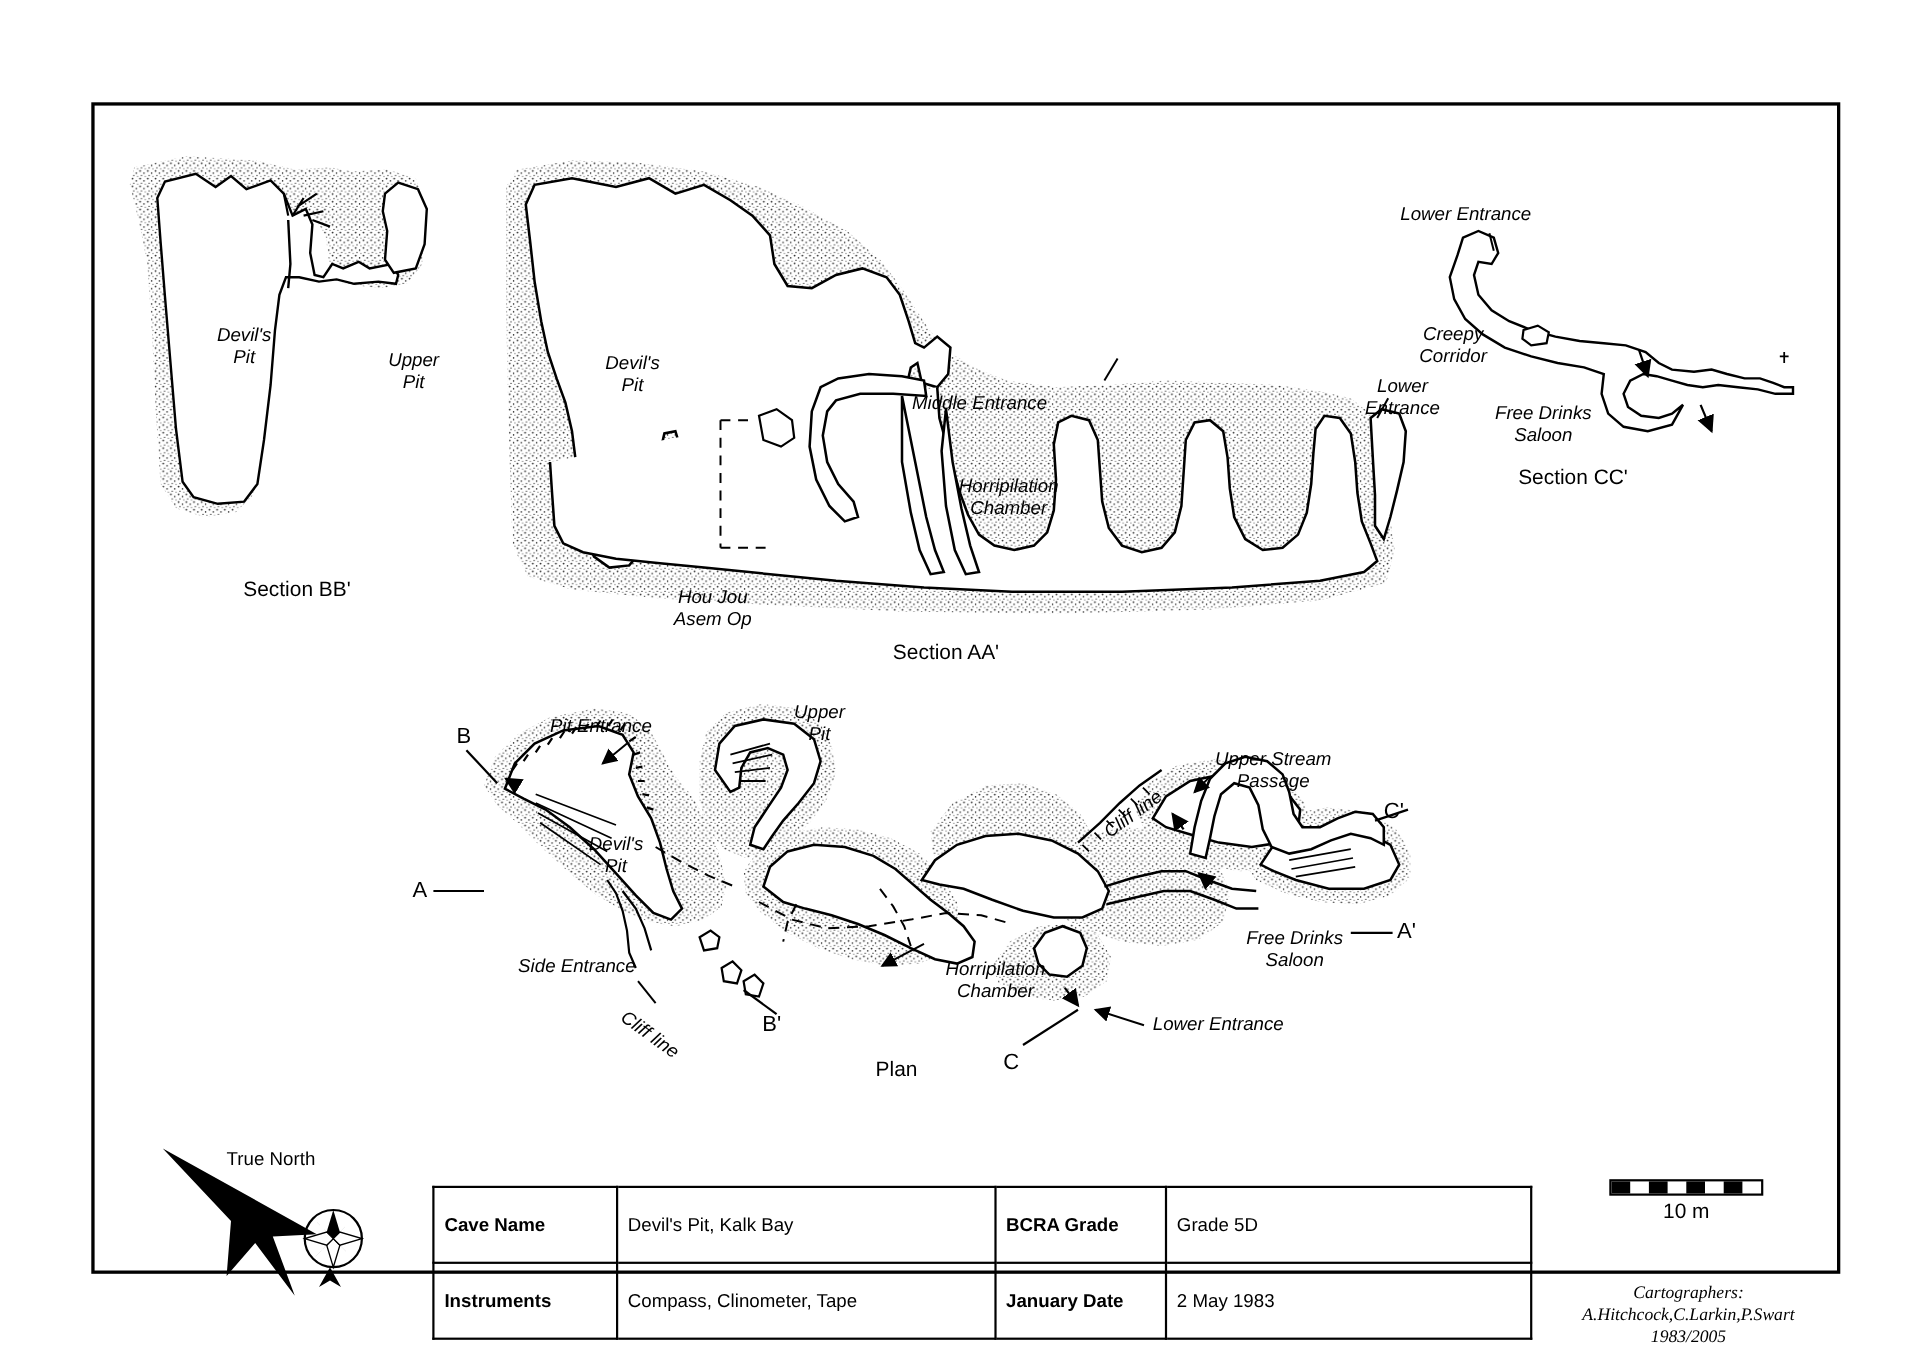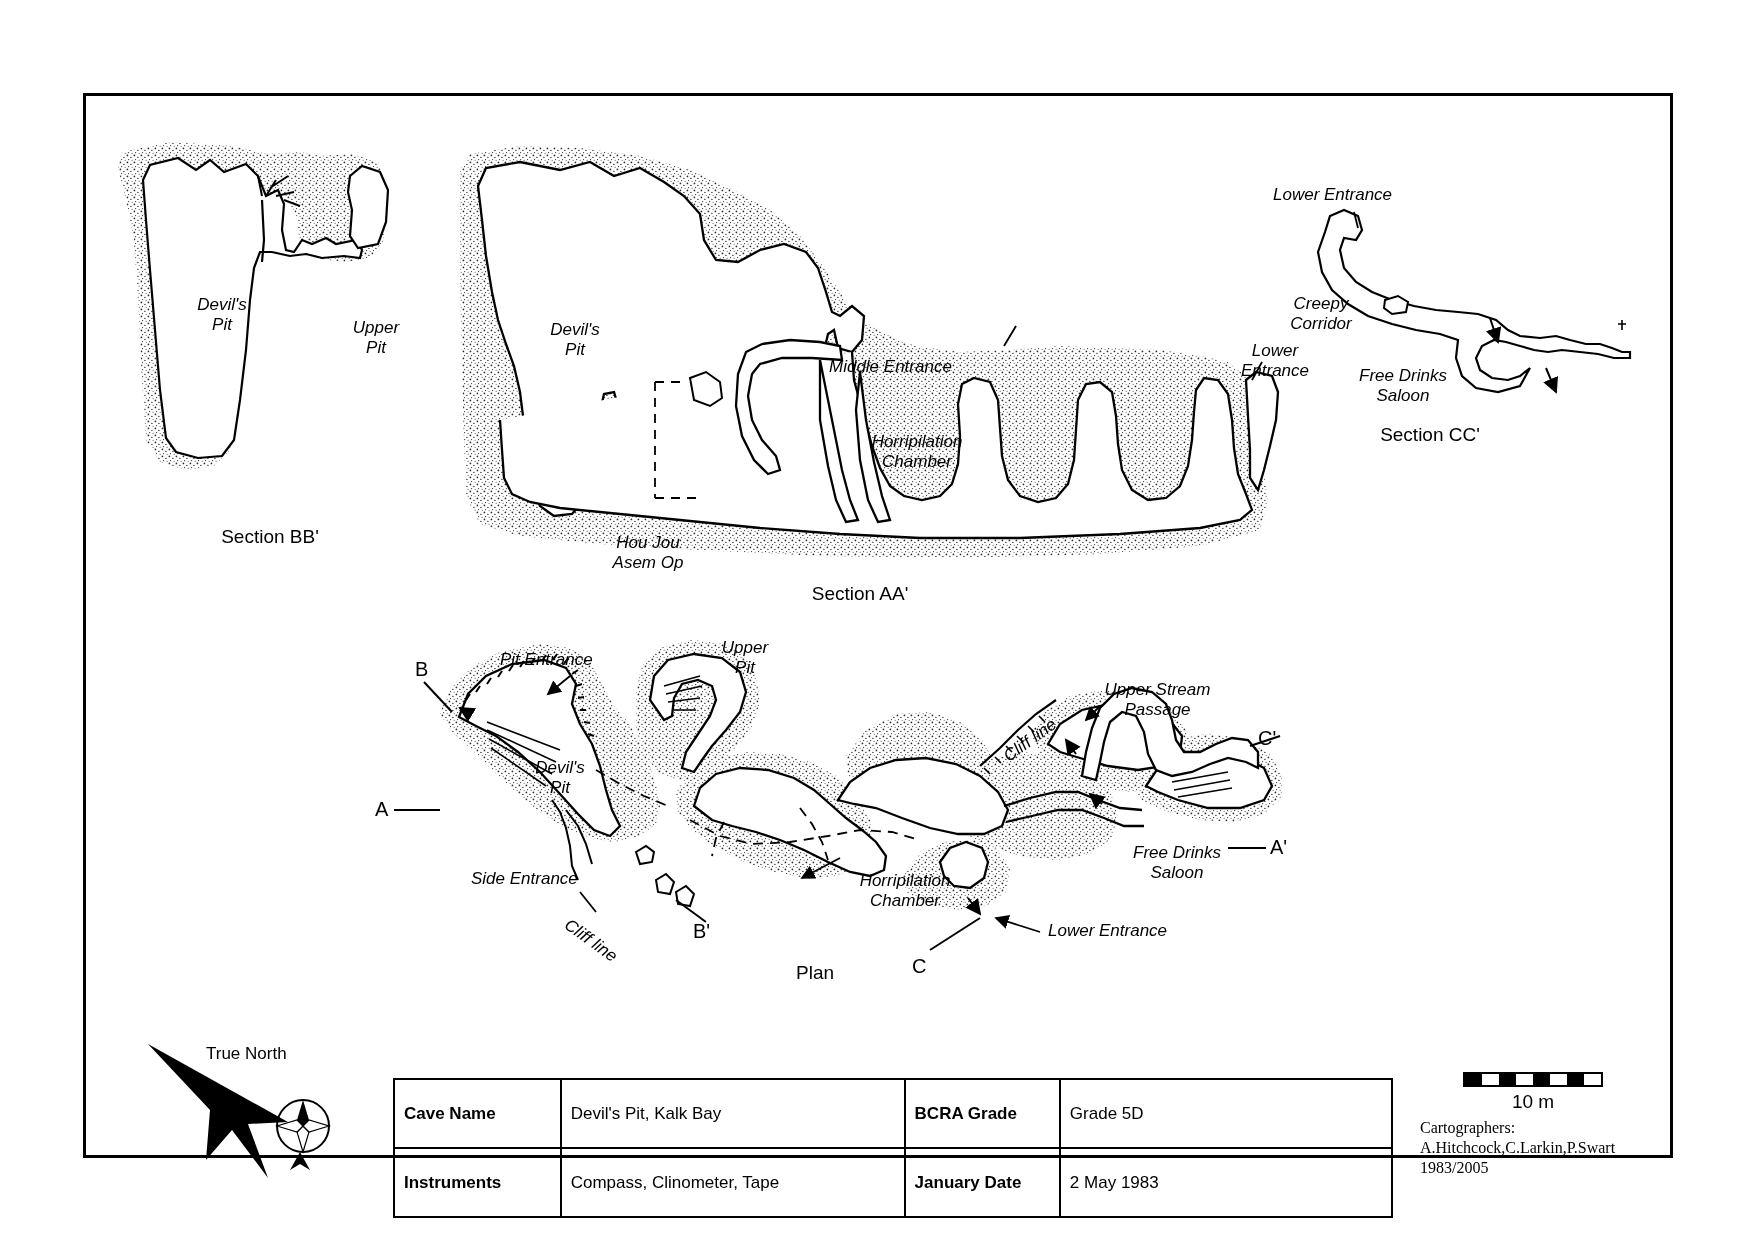--- a/index.html
+++ b/index.html
@@ -85,25 +85,27 @@
   #scalebar .bar span { flex: 1; }
   #scalebar .bar span.on { background: #000; }
   #scalebar .cap {
     font-size: 19px;
     margin-top: 4px;
     font-family: "Liberation Sans", sans-serif;
   }
   #cartog {
     position: absolute;
     left: 1420px;
-    top: 1118px;
+    top: 1166px;
     width: 230px;
+    text-align: center;
     font-family: "Liberation Serif", serif;
     font-size: 16px;
     line-height: 1.25;
+    font-style: italic;
   }
   #northlabel {
     position: absolute;
     left: 206px;
     top: 1044px;
     font-size: 17px;
     font-family: "Liberation Sans", sans-serif;
   }
 </style>
 </head>

